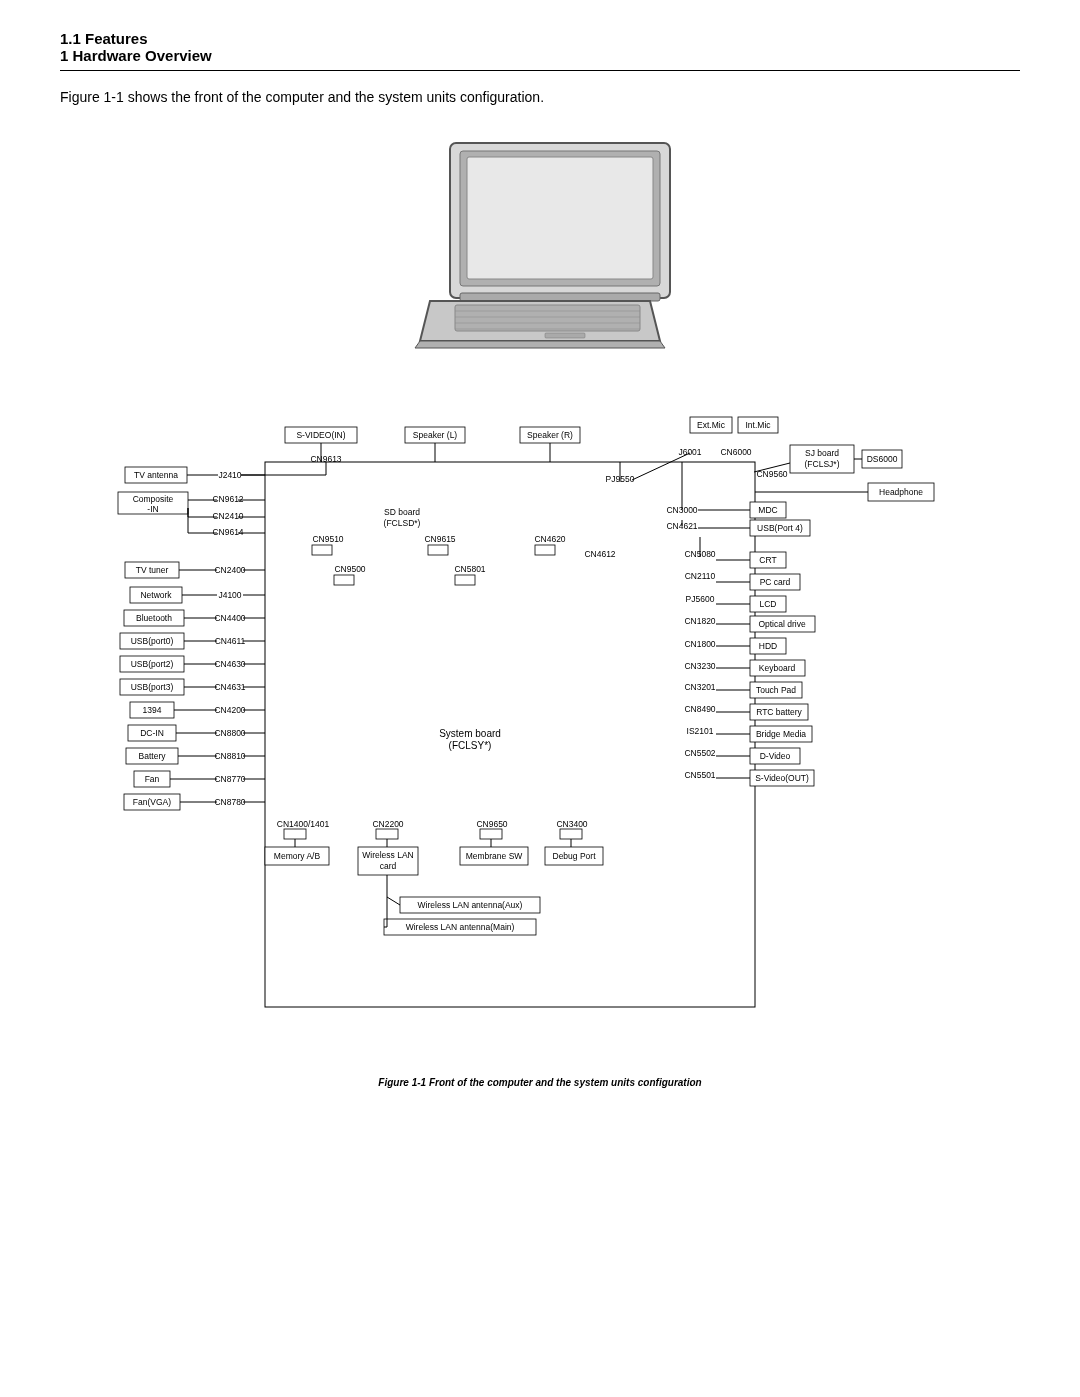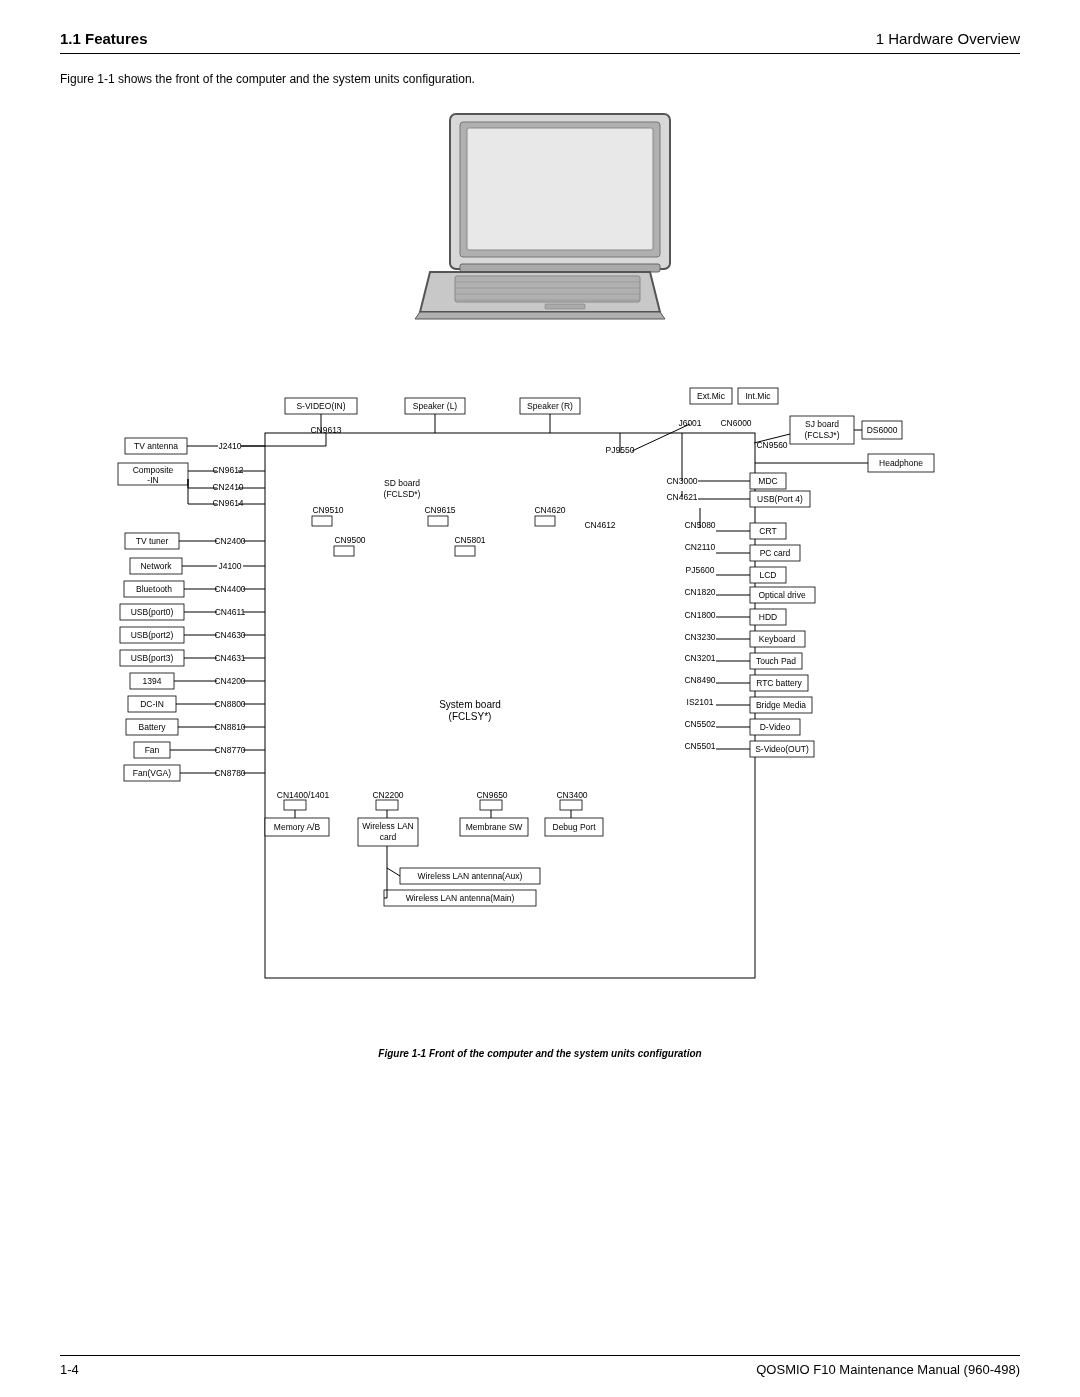--- a/index.html
+++ b/index.html
@@ -16,26 +16,27 @@
       min-height: 1397px;
       padding: 30px 60px;
       position: relative;
     }
     .header {
       display: flex;
       justify-content: space-between;
       border-bottom: 1px solid #000;
       padding-bottom: 6px;
       margin-bottom: 18px;
+      flex-direction: column;
     }
     .header-left { font-weight: bold; font-size: 15px; }
-    .header-right { font-weight: normal; font-size: 15px; }
+    .header-right { font-weight: bold; font-size: 15px; }
     .intro-text {
-      font-size: 12px;
-      margin-bottom: 8px;
+      font-size: 14px;
+      margin-bottom: 18px;
     }
     .laptop-img {
       display: flex;
       justify-content: center;
       margin-bottom: 14px;
     }
     .laptop-svg { }
     .diagram-area {
       position: relative;
       width: 860px;
@@ -394,17 +395,13 @@
 
       <rect x="274" y="552" width="152" height="16" class="box-sm"></rect>
       <text x="350" y="563" class="label-xs" text-anchor="middle">Wireless LAN antenna(Main)</text>
       <line x1="277" y1="530" x2="277" y2="560" class="line"></line>
       <line x1="277" y1="560" x2="274" y2="560" class="line"></line>
     </svg>
   </div>
 
   <p class="caption">Figure 1-1 Front of the computer and the system units configuration</p>
 
-  <div class="footer">
-    <span>1-4</span>
-    <span>QOSMIO F10  Maintenance Manual (960-498)</span>
-  </div>
 </div>
 
 </body></html>

